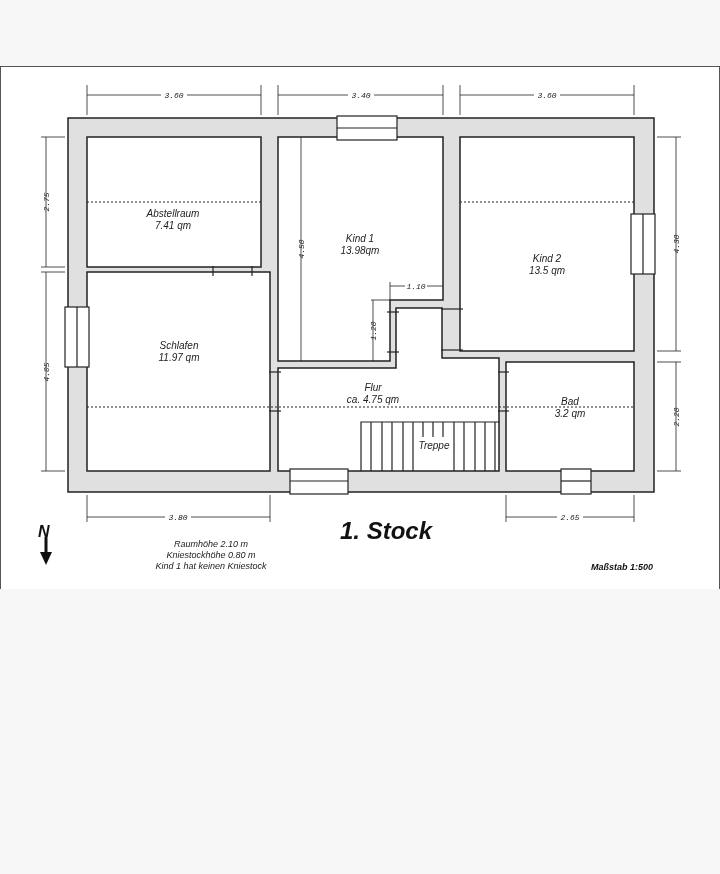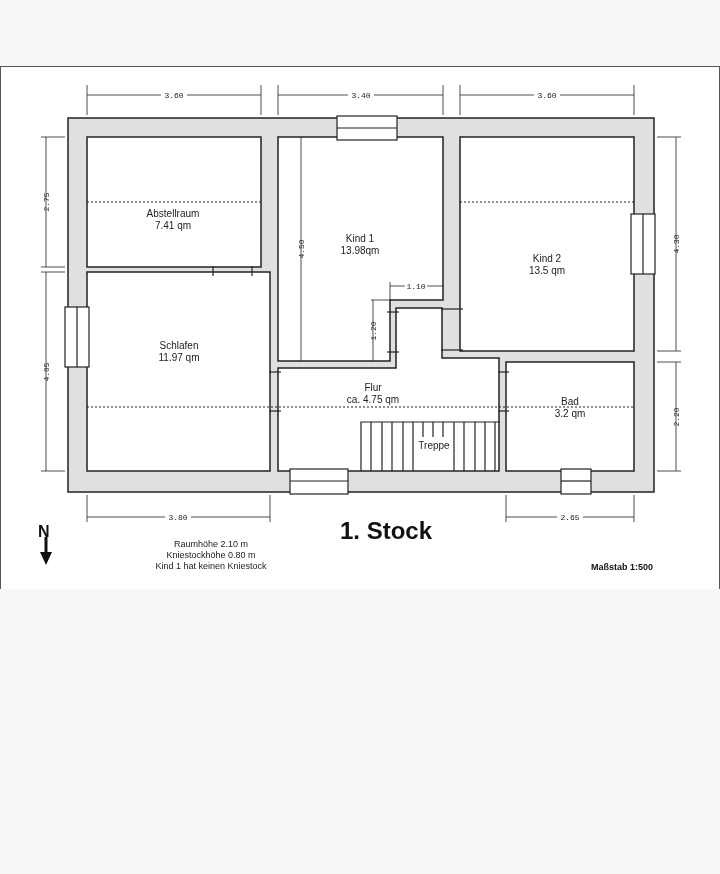--- a/index.html
+++ b/index.html
@@ -8,20 +8,21 @@
       background: #f7f7f7;
       position: relative; overflow: hidden;
       font-family: "Liberation Sans", sans-serif;
     }
     #sheet {
       position: absolute; left: 0; top: 66px;
       width: 718px; height: 522px;
       background: #ffffff;
       border: 1px solid #555;
       border-bottom: none;
+      font-style: italic;
     }
     svg { position: absolute; left: 0; top: 0; }
     .room-label { font-size: 10px; fill: #222; text-anchor: middle; }
     .dim { font-size: 8px; fill: #222; text-anchor: middle; font-family: "Liberation Mono", monospace; }
     .title { font-size: 24px; font-weight: bold; fill: #111; text-anchor: middle; }
     .notes { font-size: 9px; fill: #222; text-anchor: middle; }
     .scale { font-size: 9px; font-weight: bold; fill: #111; }
   </style>
 </head>
 <body>

